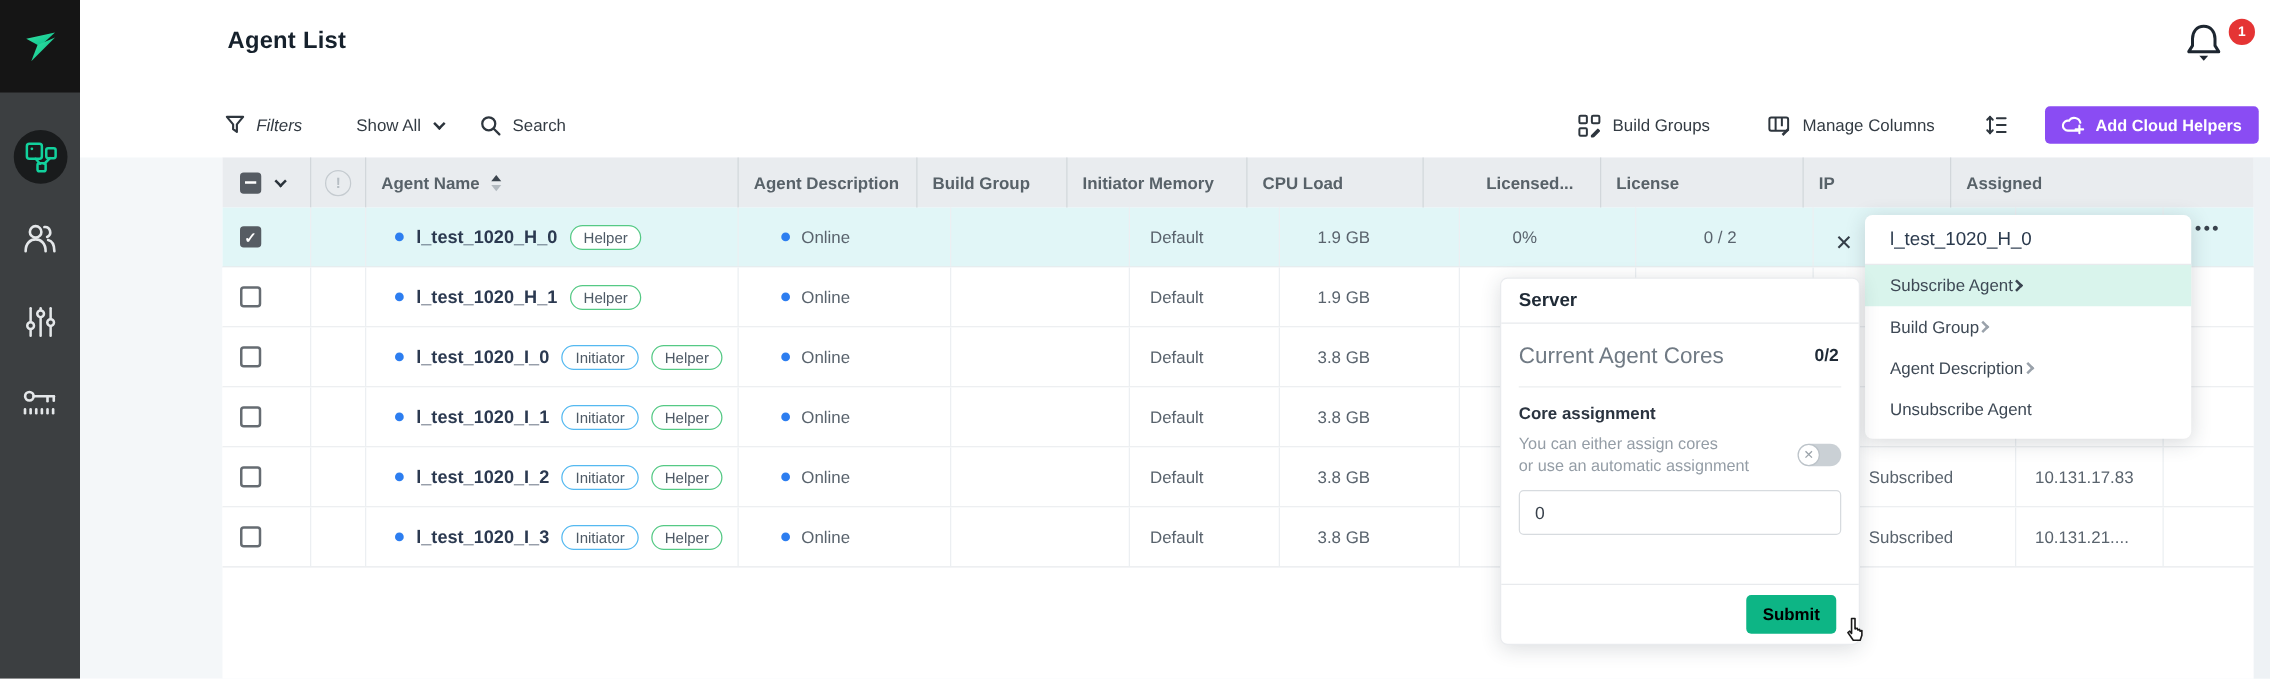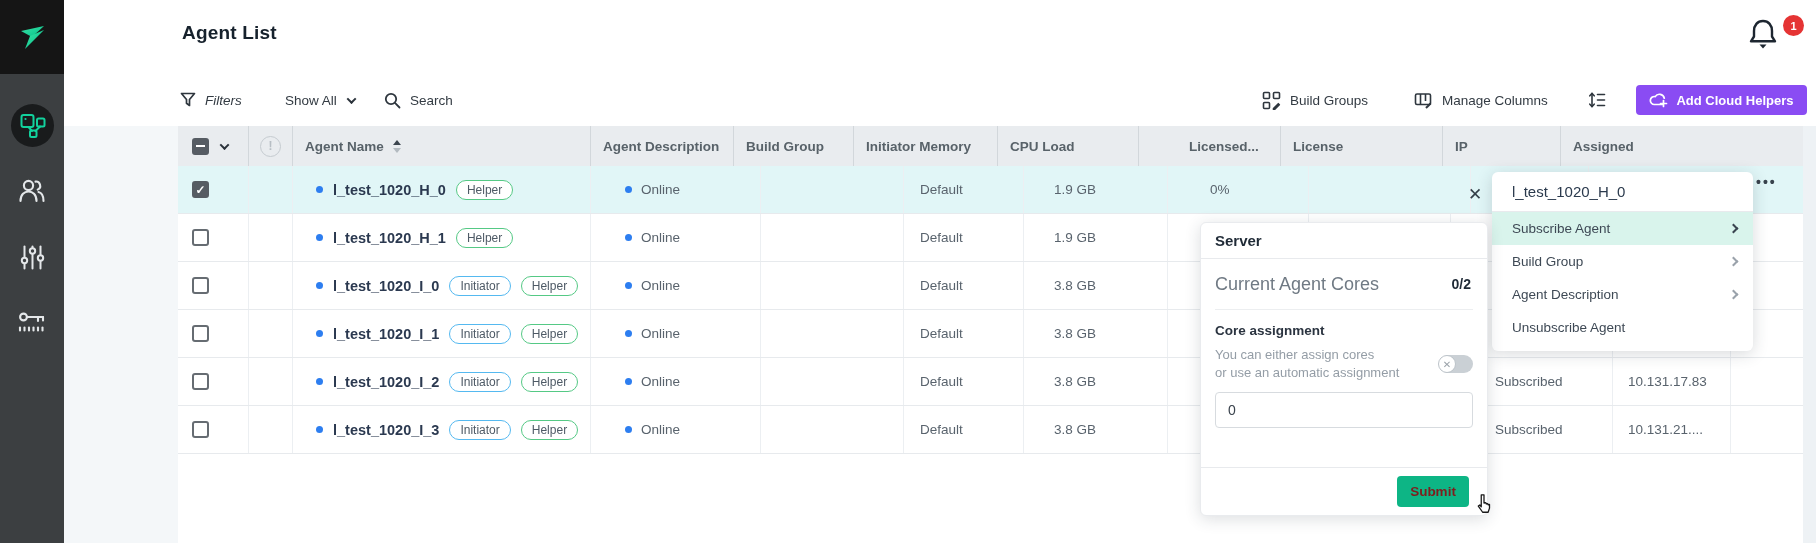--- a/index.html
+++ b/index.html
@@ -66,41 +66,41 @@
   .sort .dn { width:0; height:0; border-left:4px solid transparent; border-right:4px solid transparent; border-top:5px solid #b3bac0; }
   .right-strip { position:absolute; left:1739px; top:126px; width:13px; height:417px; background:#eef2f5; }
 
   
   .close-x { position:absolute; left:1404px; top:184px; font-size:17px; color:#353f49; z-index:5; }
   .kebab { position:absolute; left:1692px; top:174px; font-size:14px; letter-spacing:2px; font-weight:700; color:#39434d; z-index:4; }
 
   .ctx-menu { position:absolute; left:1428px; top:172px; width:261px; background:#fff; border-radius:6px;
     box-shadow:0 3px 16px rgba(40,50,60,.18); z-index:6; padding-bottom:7px; }
   .ctx-title { height:40px; display:flex; align-items:center; padding-left:20px; font-size:15px; color:#2b3a4d; border-bottom:1px solid #e8eaed; }
-  .ctx-item { height:33px; display:flex; align-items:center; justify-content:space-between; padding:0 16px 0 20px; font-size:13.5px; color:#3e4955; }
+  .ctx-item { height:33px; display:flex; align-items:center; padding:0 16px 0 20px; font-size:13.5px; color:#3e4955; }
   .ctx-item.hl { background:#d9f4ec; }
   .ctx-chev { width:7px; height:7px; border-top:2px solid #9aa2ab; border-right:2px solid #9aa2ab; transform:rotate(45deg); }
   .ctx-item.hl .ctx-chev { border-color:#3a4450; }
 
   .srv-panel { position:absolute; left:1136px; top:222px; width:288px; height:294px; background:#fff; border:1px solid #e9ebee;
     border-radius:6px; box-shadow:0 3px 16px rgba(40,50,60,.16); z-index:6; }
   .srv-title { height:36px; display:flex; align-items:center; padding-left:14px; font-size:15px; font-weight:700; color:#1f2a36; border-bottom:1px solid #e8eaed; }
   .srv-cores { display:flex; align-items:center; justify-content:space-between; padding:0 16px 0 14px; height:50px; }
   .srv-cores-label { font-size:18px; color:#707a84; }
   .srv-cores-val { font-size:14px; font-weight:700; color:#1f2a36; }
   .srv-hr { border-top:1px solid #eceef0; margin:0 14px; }
   .srv-sec { padding:13px 14px 0; }
   .srv-sec-title { font-size:13.5px; font-weight:700; color:#2b3440; margin-bottom:8px; }
   .srv-desc-row { display:flex; justify-content:space-between; align-items:center; }
   .srv-desc { font-size:13px; color:#949da6; line-height:18px; }
   .toggle { width:34px; height:18px; border-radius:9px; background:#cad0d5; position:relative; flex:0 0 auto; }
   .toggle .knob { position:absolute; left:-1px; top:0; width:18px; height:18px; border-radius:50%; background:#fff; border:1px solid #bcc3c9; display:flex; align-items:center; justify-content:center; color:#9aa2a9; font-size:10px; }
   .srv-input { display:block; margin:10px 14px 0; width:258px; height:36px; border:1px solid #d7dbdf; border-radius:4px; padding-left:12px; font-size:14px; color:#39424c; font-family:"Liberation Sans",sans-serif; outline:none; }
   .srv-footer { position:absolute; left:0; bottom:0; width:100%; height:48px; border-top:1px solid #e8eaed; display:flex; align-items:center; justify-content:flex-end; padding-right:18px; }
-  .btn-submit { width:72px; height:31px; background:#0db585; border:none; border-radius:4px; color:#7f1d1d; font-size:13.5px; font-weight:700; }
+  .btn-submit { width:72px; height:31px; background:#0db585; border:none; border-radius:4px; color:#000000; font-size:13.5px; font-weight:700; }
   .cursor-hand { position:absolute; left:272px; top:270px; z-index:8; }
 </style>
 </head>
 <body>
 
 <div class="page">
 
   <aside class="sidebar">
     <div class="logo-block">
       <svg width="30" height="30" viewBox="0 0 30 30">
@@ -269,20 +269,21 @@
               <span class="pill helper">Helper</span>
             </div>
             <div class="td c3">
               <span class="dot"></span>
               <span>Online</span>
             </div>
             <div class="td c4"></div>
             <div class="td c5">Default</div>
             <div class="td c6">1.9 GB</div>
             <div class="td c7">0%</div>
+            <div class="td c8">0 / 2</div>
             <div class="td c9"></div>
             <div class="td c10"></div>
             <div class="td c11"></div>
           </div>
           <div class="row">
             <div class="td c0">
               <span class="cb"></span>
             </div>
             <div class="td c1"></div>
             <div class="td c2">

